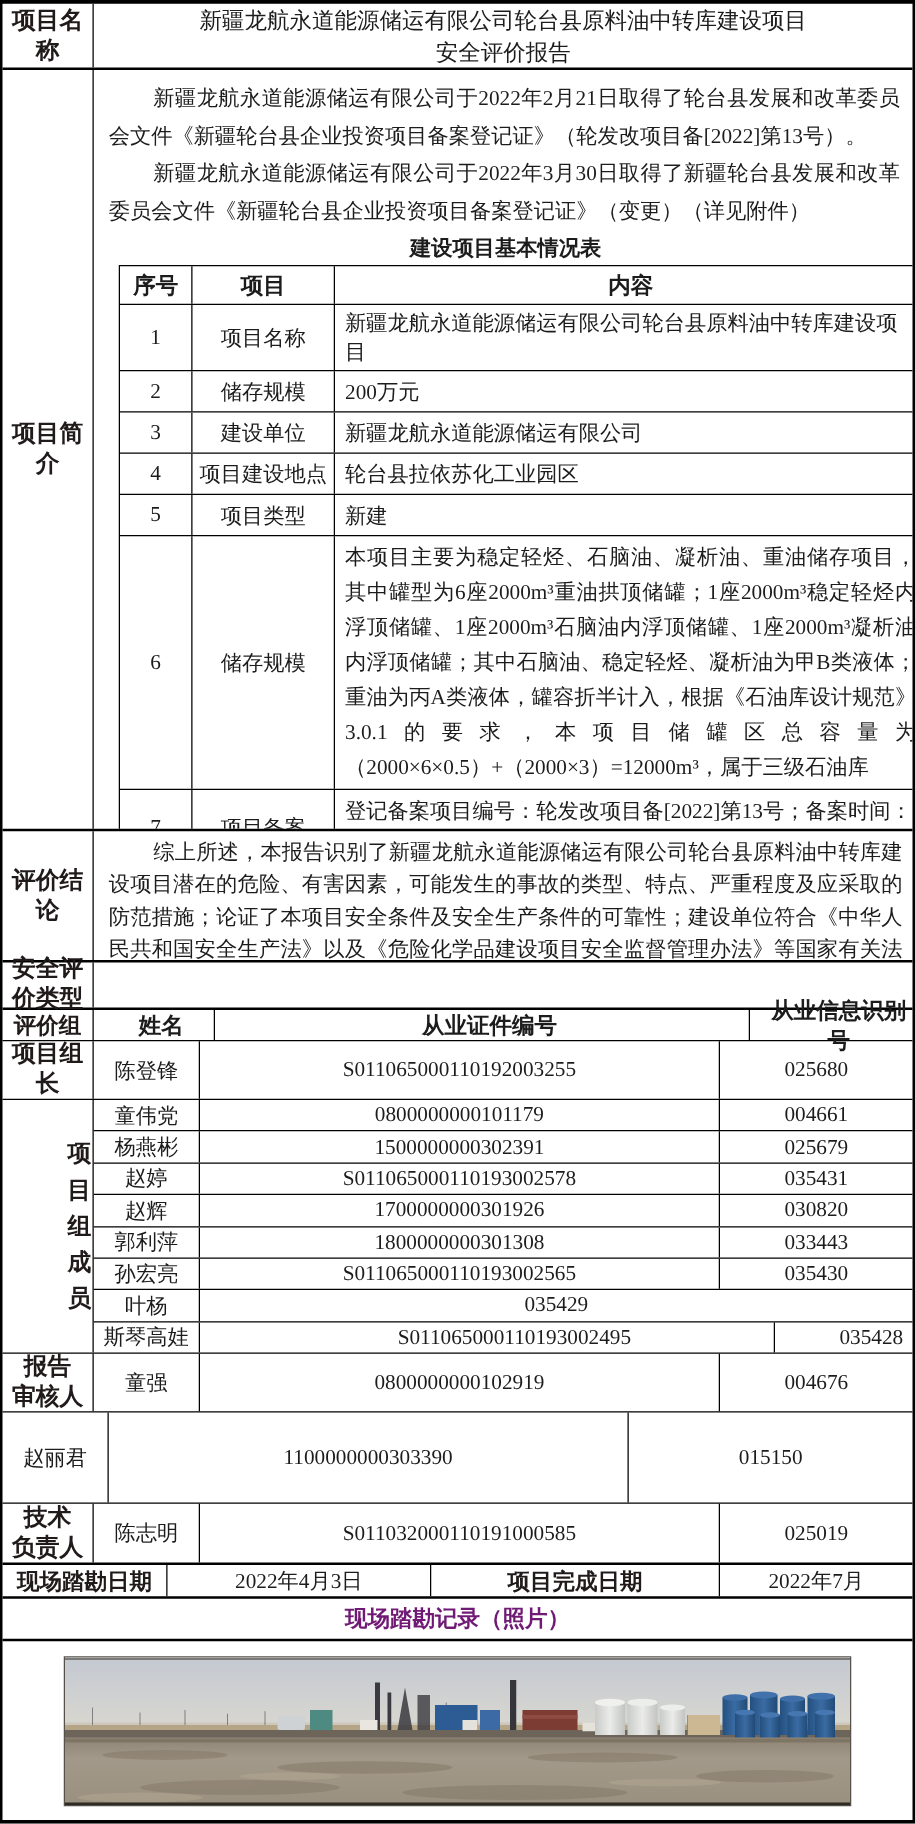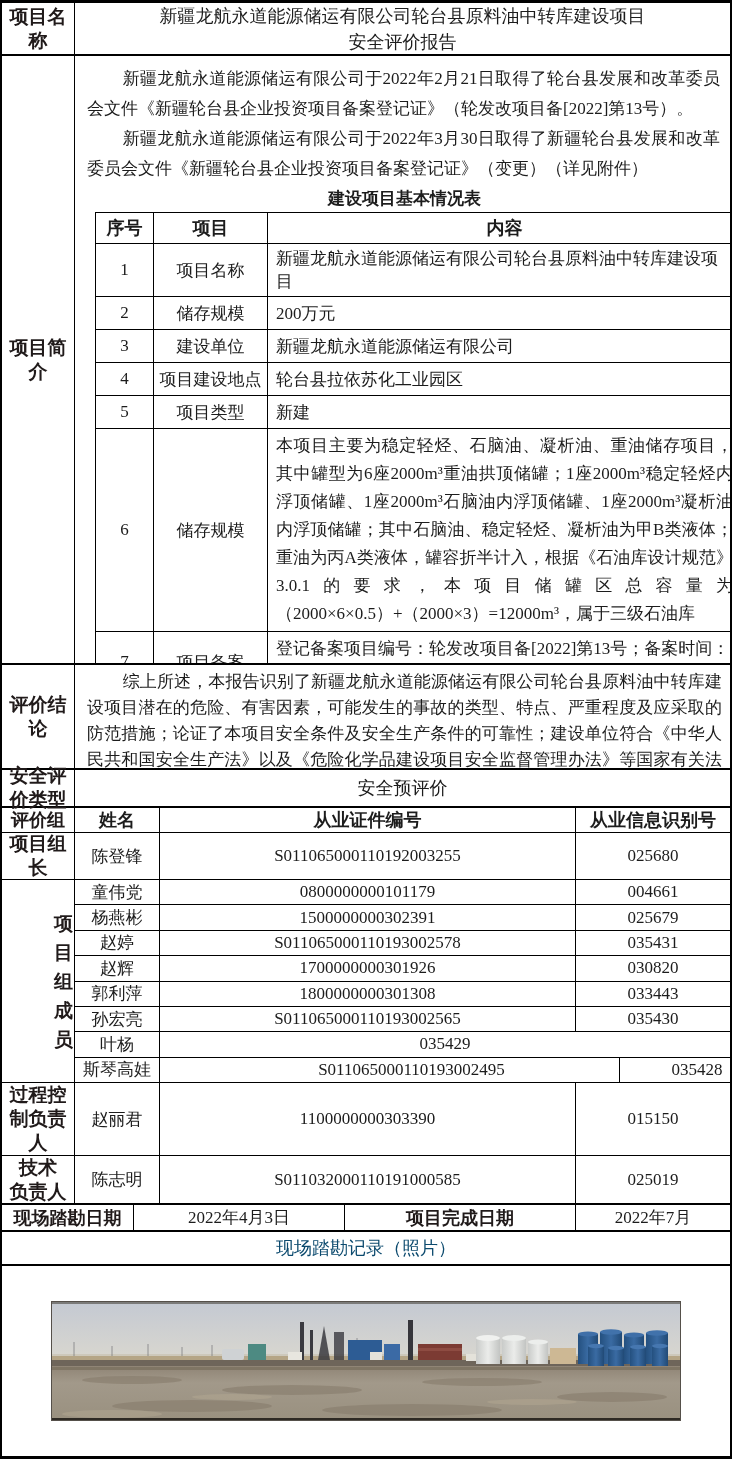--- a/index.html
+++ b/index.html
@@ -55,21 +55,21 @@
   .members-label { flex:0 0 73px; border-right:1px solid #000; display:flex; align-items:center; justify-content:flex-end; }
   .members-label .vtext { width:21px; word-break:break-all; font-weight:bold; font-size:19px; line-height:29px; text-align:center; color:#201a1a; }
   .members-rows { flex:1 1 auto; display:flex; flex-direction:column; min-width:0; }
   .mrow { display:flex; flex:1 1 auto; border-bottom:1px solid #000; }
   .mrow:last-child { border-bottom:none;gap:44px; }
   
   .d-label1 { flex:0 0 132px; border-right:1px solid #000; font-weight:bold; font-size:18px; color:#201a1a; }
   .d-val1 { flex:0 0 211px; border-right:1px solid #000; font-size:17px; }
   .d-label2 { flex:0 0 231px; border-right:1px solid #000; font-weight:bold; font-size:18px; color:#201a1a; }
   .d-val2 { flex:1 1 auto; font-size:17px; }
-  .photo-hdr { font-weight:normal; font-size:18px; color:#0c4a6e; }
+  .photo-hdr { font-weight:bold; font-size:18px; color:#701a75; }
   .photo-row { flex:1 1 auto; display:flex; align-items:center; justify-content:center; }
   .photo-frame { width:630px; height:120px; border:1px solid #55504a; overflow:hidden; position:relative; }
 </style>
 </head>
 <body>
 
 <div class="doc">
 
   <div class="row thick" style="height:53px;">
     <div class="labelcell">项目名称</div>
@@ -132,24 +132,23 @@
 
   <div class="row thick" style="height:105px;">
     <div class="labelcell">评价结论</div>
     <div class="content">
       <p class="concl">综上所述，本报告识别了新疆龙航永道能源储运有限公司轮台县原料油中转库建设项目潜在的危险、有害因素，可能发生的事故的类型、特点、严重程度及应采取的防范措施；论证了本项目安全条件及安全生产条件的可靠性；建设单位符合《中华人民共和国安全生产法》以及《危险化学品建设项目安全监督管理办法》等国家有关法律、法规、标准、规范的要求，本项目建成后的安全条件能够满足要求。</p>
     </div>
   </div>
 
   <div class="row thick" style="height:38px;">
     <div class="labelcell">安全评价类型</div>
-    <div class="content center" style="font-size:18px;">安全预评价</div>
-  </div>
-
-  <div class="row thead" style="height:25px;">
+  </div>
+
+  <div class="row thead" style="height:25px;gap:12px;">
     <div class="labelcell" style="font-size:18px;">评价组</div>
     <div class="namecell tcell">姓名</div>
     <div class="certcell tcell">从业证件编号</div>
     <div class="idcell tcell">从业信息识别号</div>
   </div>
 
   <div class="row" style="height:47px;">
     <div class="labelcell">项目组长</div>
     <div class="namecell tcell">陈登锋</div>
     <div class="certcell tcell">S011065000110192003255</div>
@@ -196,23 +195,28 @@
         <div class="idcell tcell">035429</div>
       </div>
       <div class="mrow">
         <div class="namecell tcell">斯琴高娃</div>
         <div class="certcell tcell">S011065000110193002495</div>
         <div class="idcell tcell">035428</div>
       </div>
     </div>
   </div>
 
+  <div class="row" style="height:47px;">
+    <div class="labelcell">报告 审核人</div>
+    <div class="namecell tcell">童强</div>
+    <div class="certcell tcell">0800000000102919</div>
+    <div class="idcell tcell">004676</div>
+  </div>
 
   <div class="row" style="height:73px;">
-    <div class="labelcell">过程控制负责人</div>
     <div class="namecell tcell">赵丽君</div>
     <div class="certcell tcell">1100000000303390</div>
     <div class="idcell tcell">015150</div>
   </div>
 
   <div class="row thick" style="height:49px;">
     <div class="labelcell">技术 负责人</div>
     <div class="namecell tcell">陈志明</div>
     <div class="certcell tcell">S011032000110191000585</div>
     <div class="idcell tcell">025019</div>

